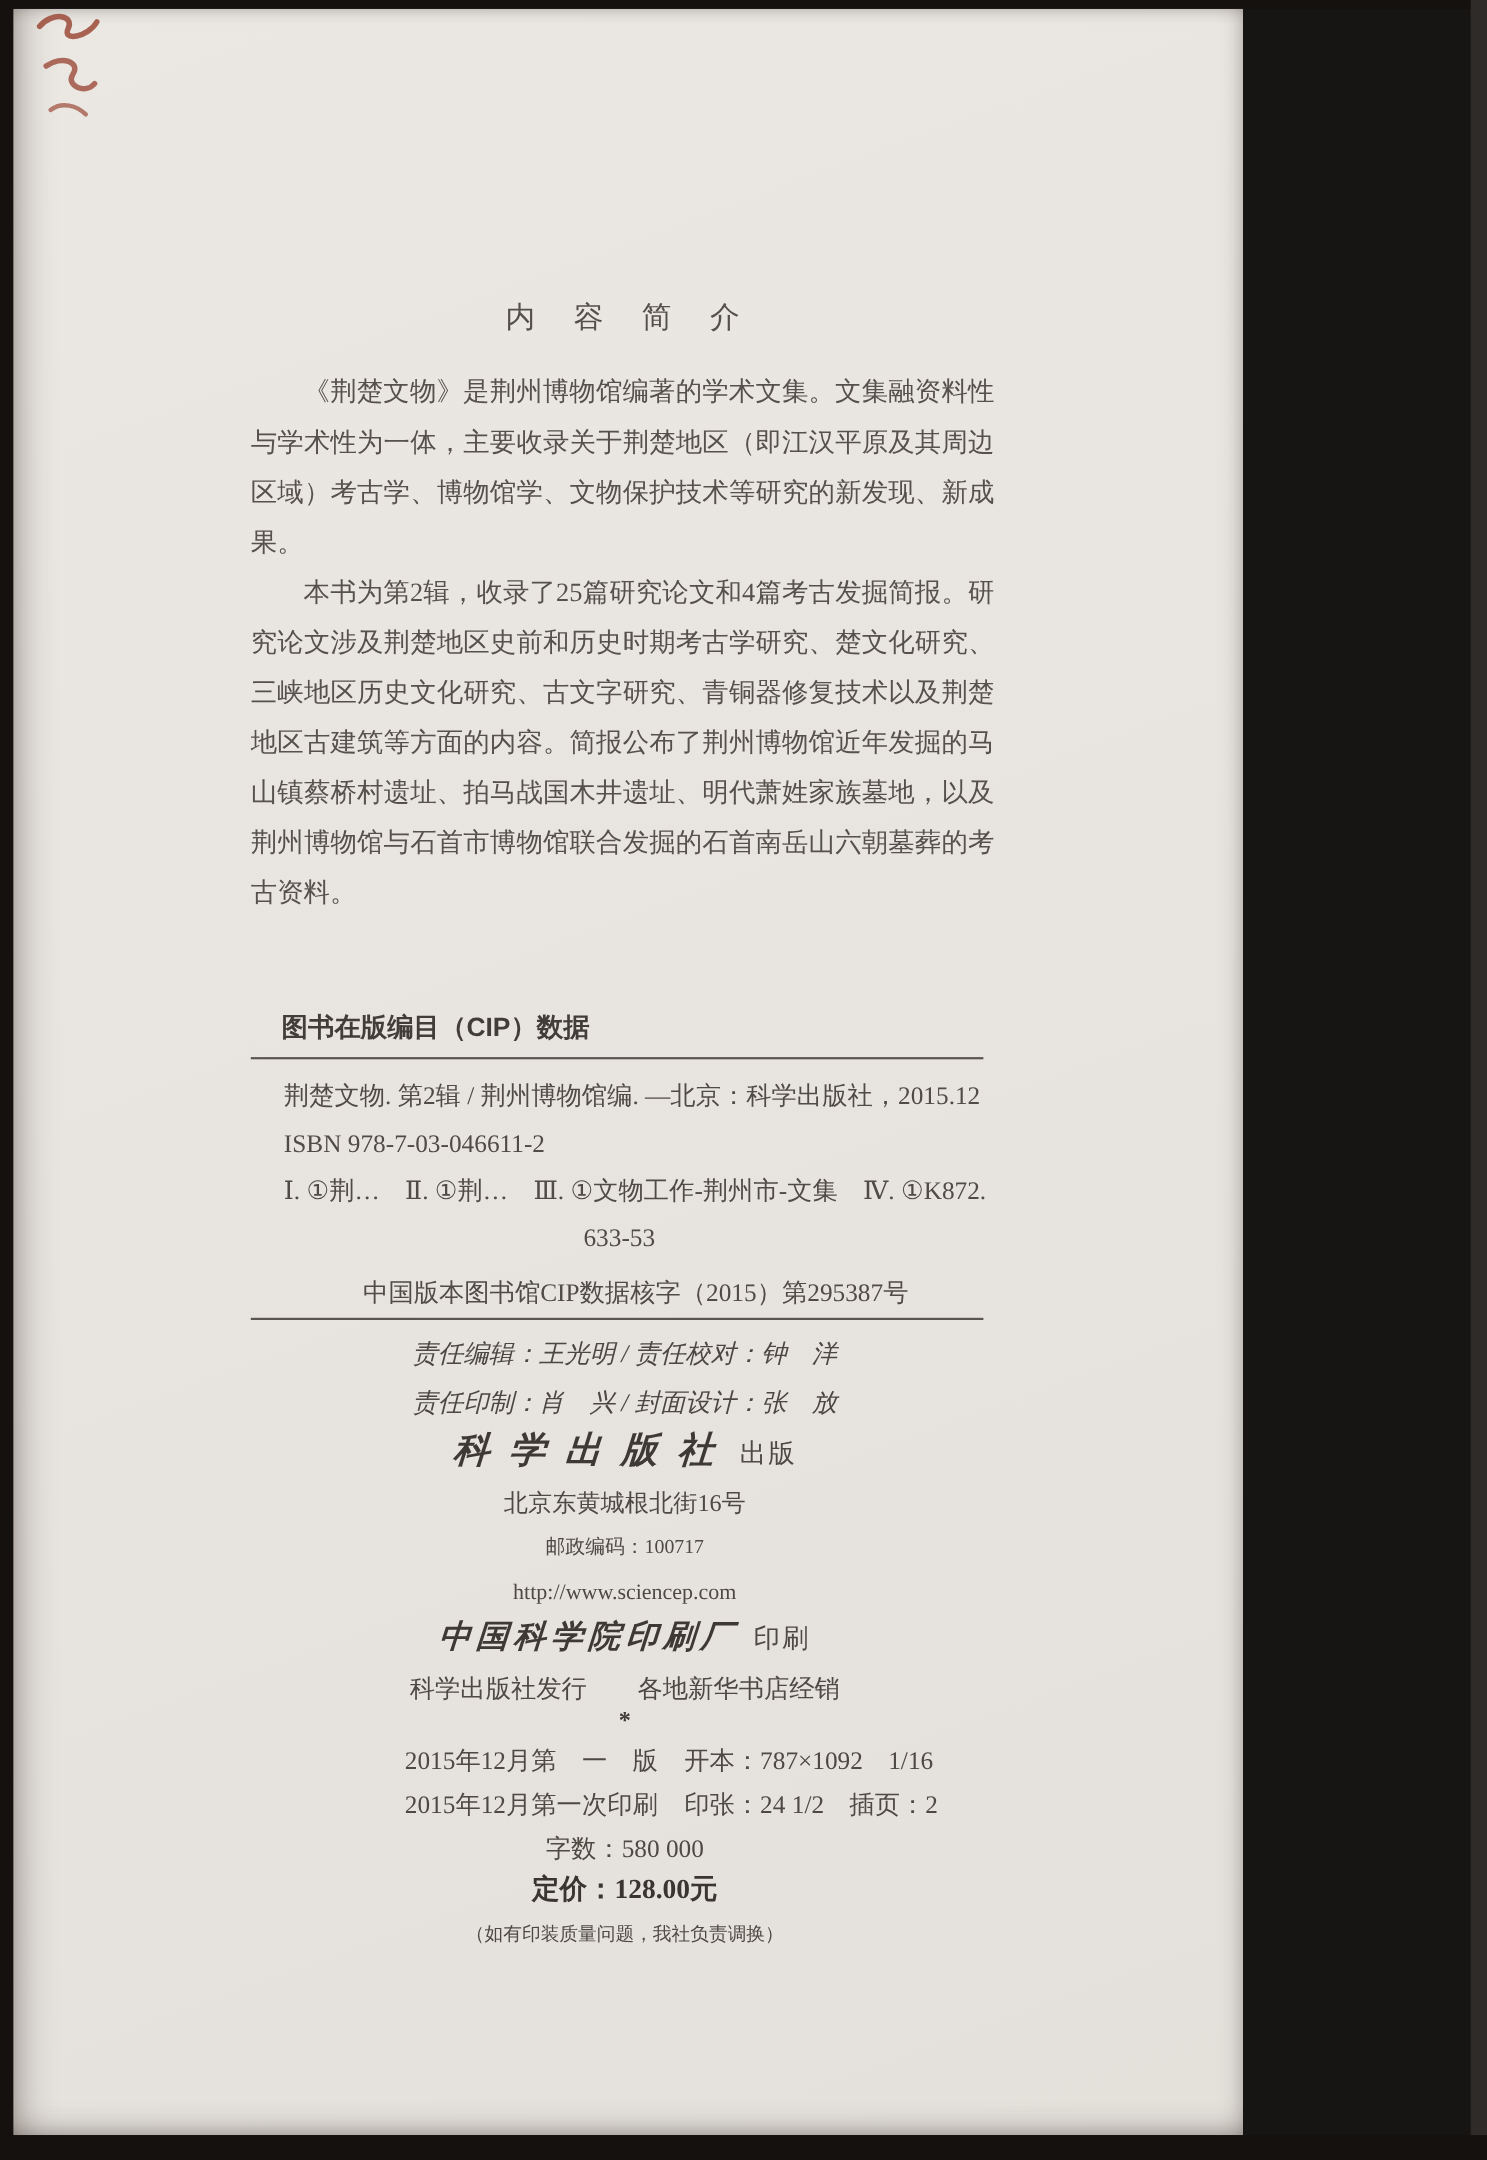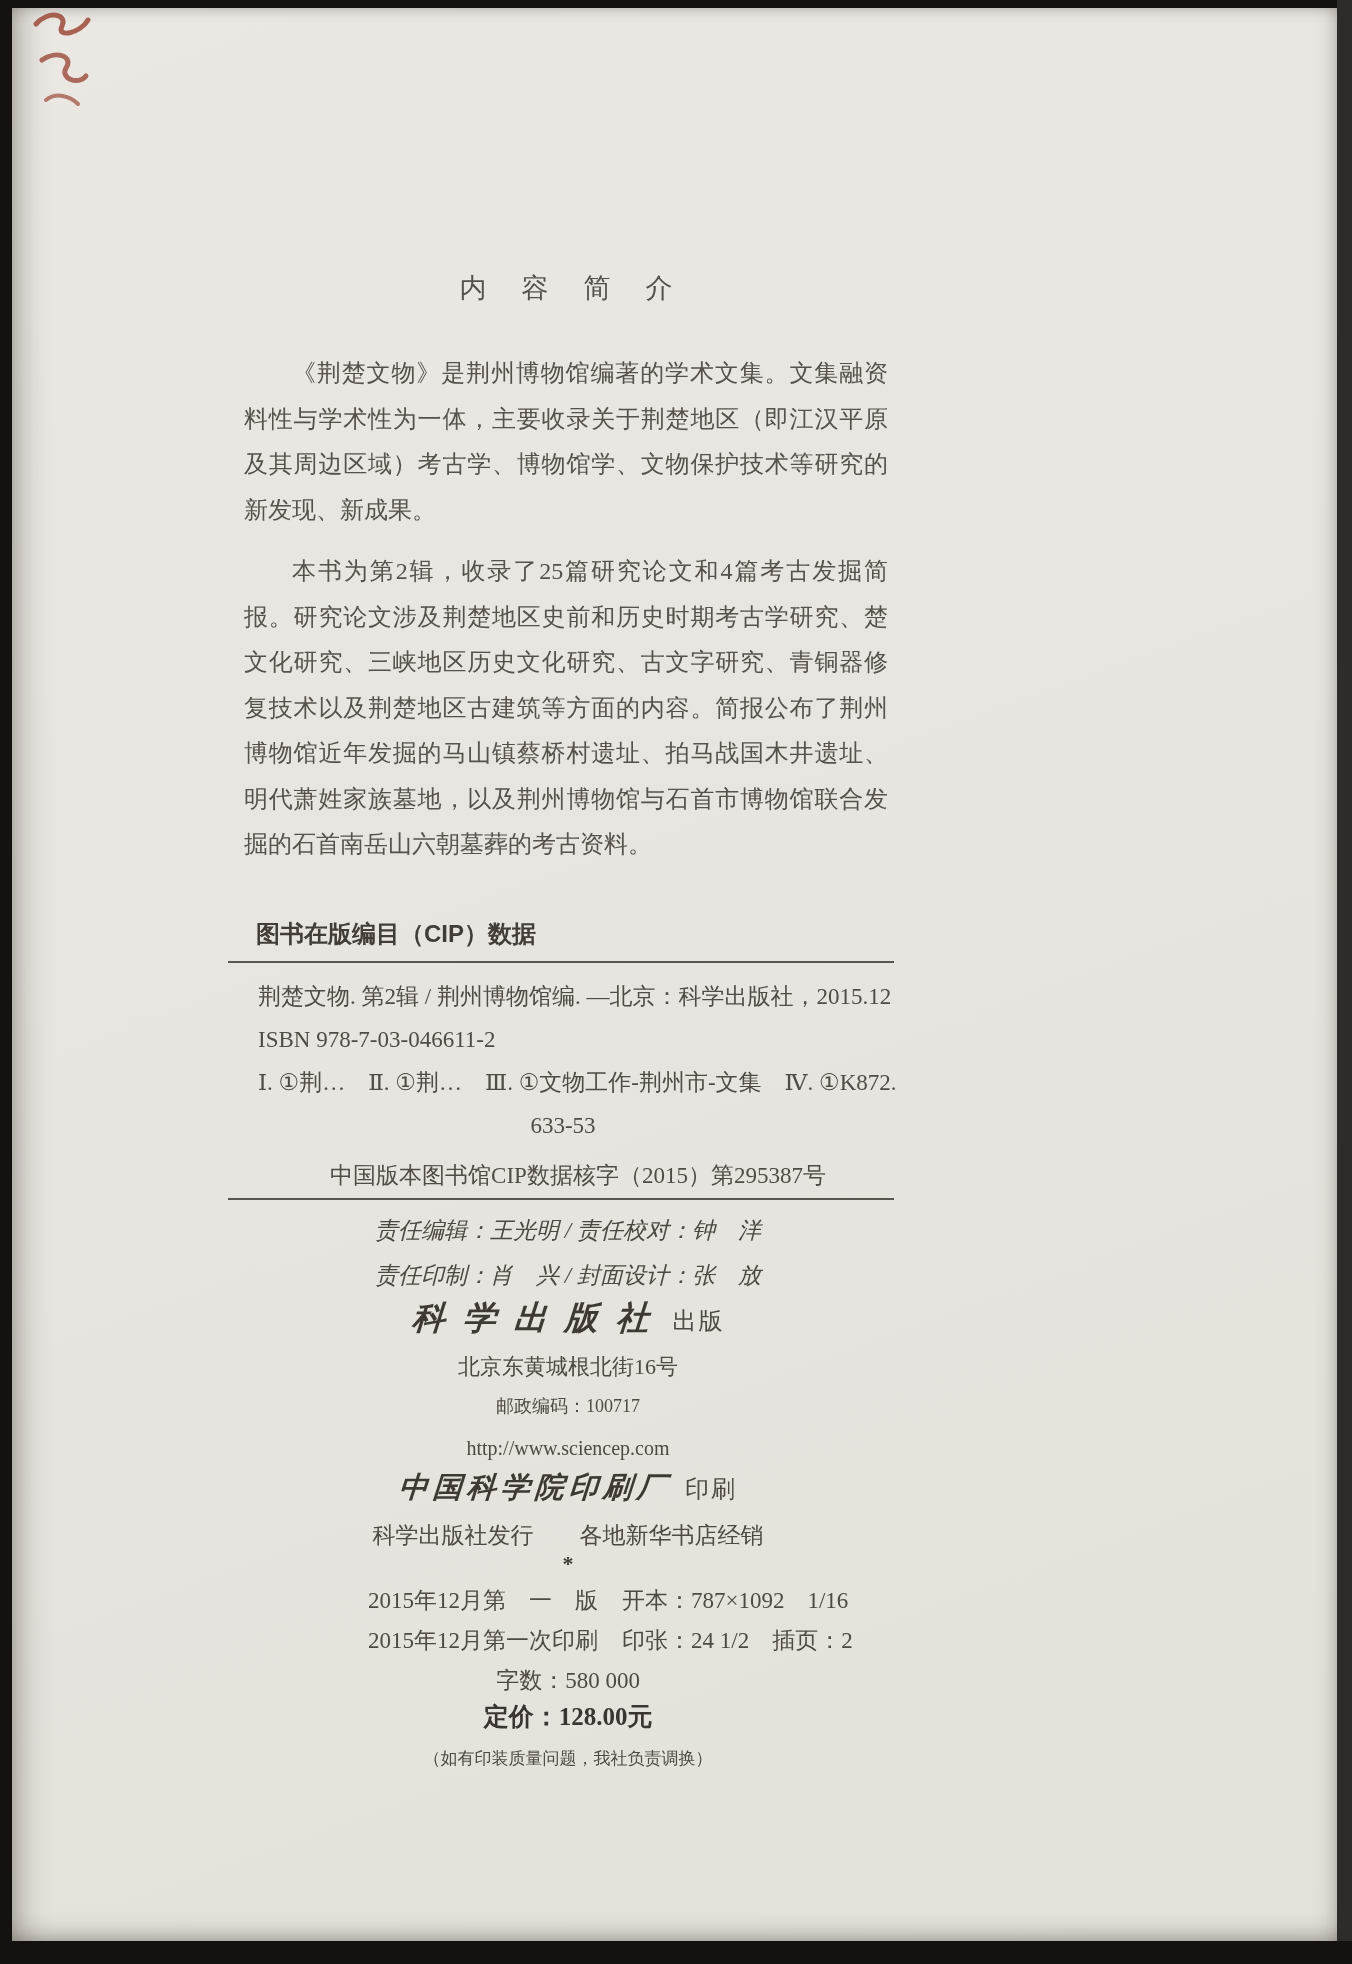--- a/index.html
+++ b/index.html
@@ -2,21 +2,21 @@
 <html><head>
 <meta charset="utf-8">
 <style>
   html,body{margin:0;padding:0;}
   body{
     width:1352px;height:1964px;position:relative;overflow:hidden;
     background:#171513;
     font-family:"Liberation Serif","DejaVu Serif",serif;
   }
   .page{
-    position:absolute;left:12px;top:8px;width:1325px;height:1933px;
+    position:absolute;left:12px;top:8px;width:1118px;height:1933px;
     background:linear-gradient(160deg,#ebe8e3 0%,#e8e5e0 45%,#e4e1db 100%);
     box-shadow:inset 28px 0 32px -22px rgba(40,30,20,.35),
                inset -14px 0 22px -14px rgba(40,30,20,.28),
                inset 0 -18px 26px -16px rgba(40,30,20,.38),
                inset 0 10px 16px -12px rgba(40,30,20,.30);
   }
   .band{position:absolute;background:#14110f;}
   .band.top{left:0;top:0;width:1352px;height:8px;}
   .band.left{left:0;top:0;width:12px;height:1964px;}
   .band.right{right:0;top:0;width:15px;height:1964px;background:#2e2b28;}
@@ -27,21 +27,21 @@
 
   .title{
     position:absolute;top:262px;width:100%;text-align:center;
     font-family:"Liberation Sans","DejaVu Sans",sans-serif;
     font-size:27px;font-weight:500;color:#55504a;letter-spacing:4px;
   }
   .paras{
     position:absolute;top:327px;width:676px;
     font-size:24px;line-height:45.5px;text-align:justify;color:#56514a;
   }
-  .paras p{margin:16px;text-indent:2em;}
+  .paras p{margin:0;text-indent:2em;}
 
   .cip-heading{
     position:absolute;top:910px;left:28px;
     font-family:"Liberation Sans","DejaVu Sans",sans-serif;
     font-weight:bold;font-size:24px;color:#423d37;
   }
   .rule{position:absolute;left:0;width:666px;height:2px;background:#5a554e;}
   .rule.r1{top:953px;}
   .rule.r2{top:1190px;}
   .cip-lines{

